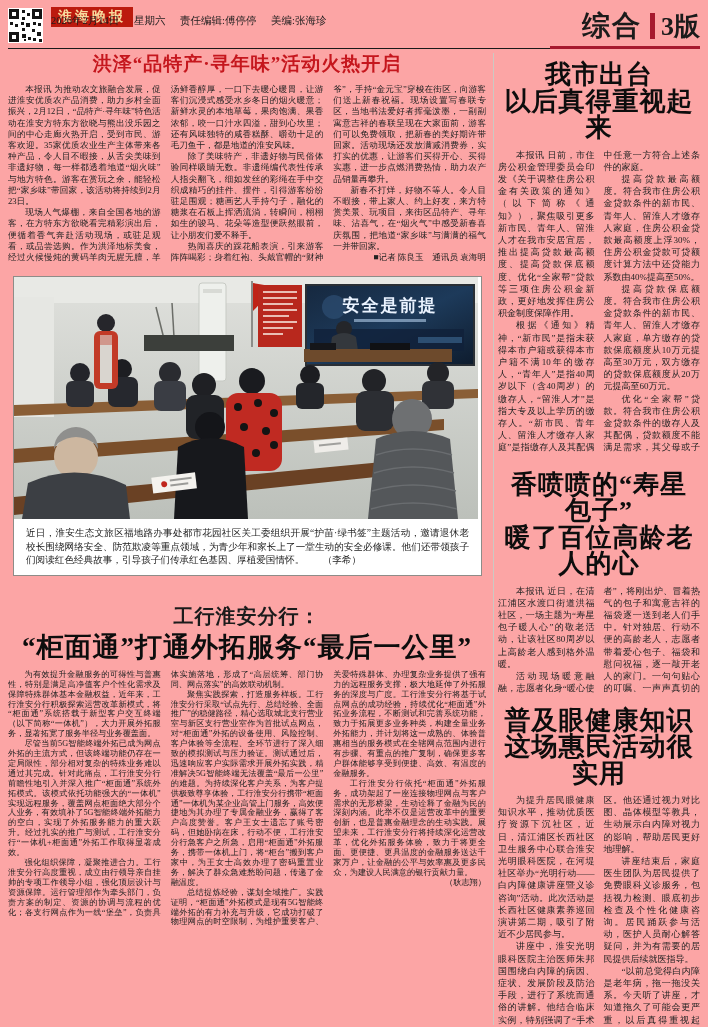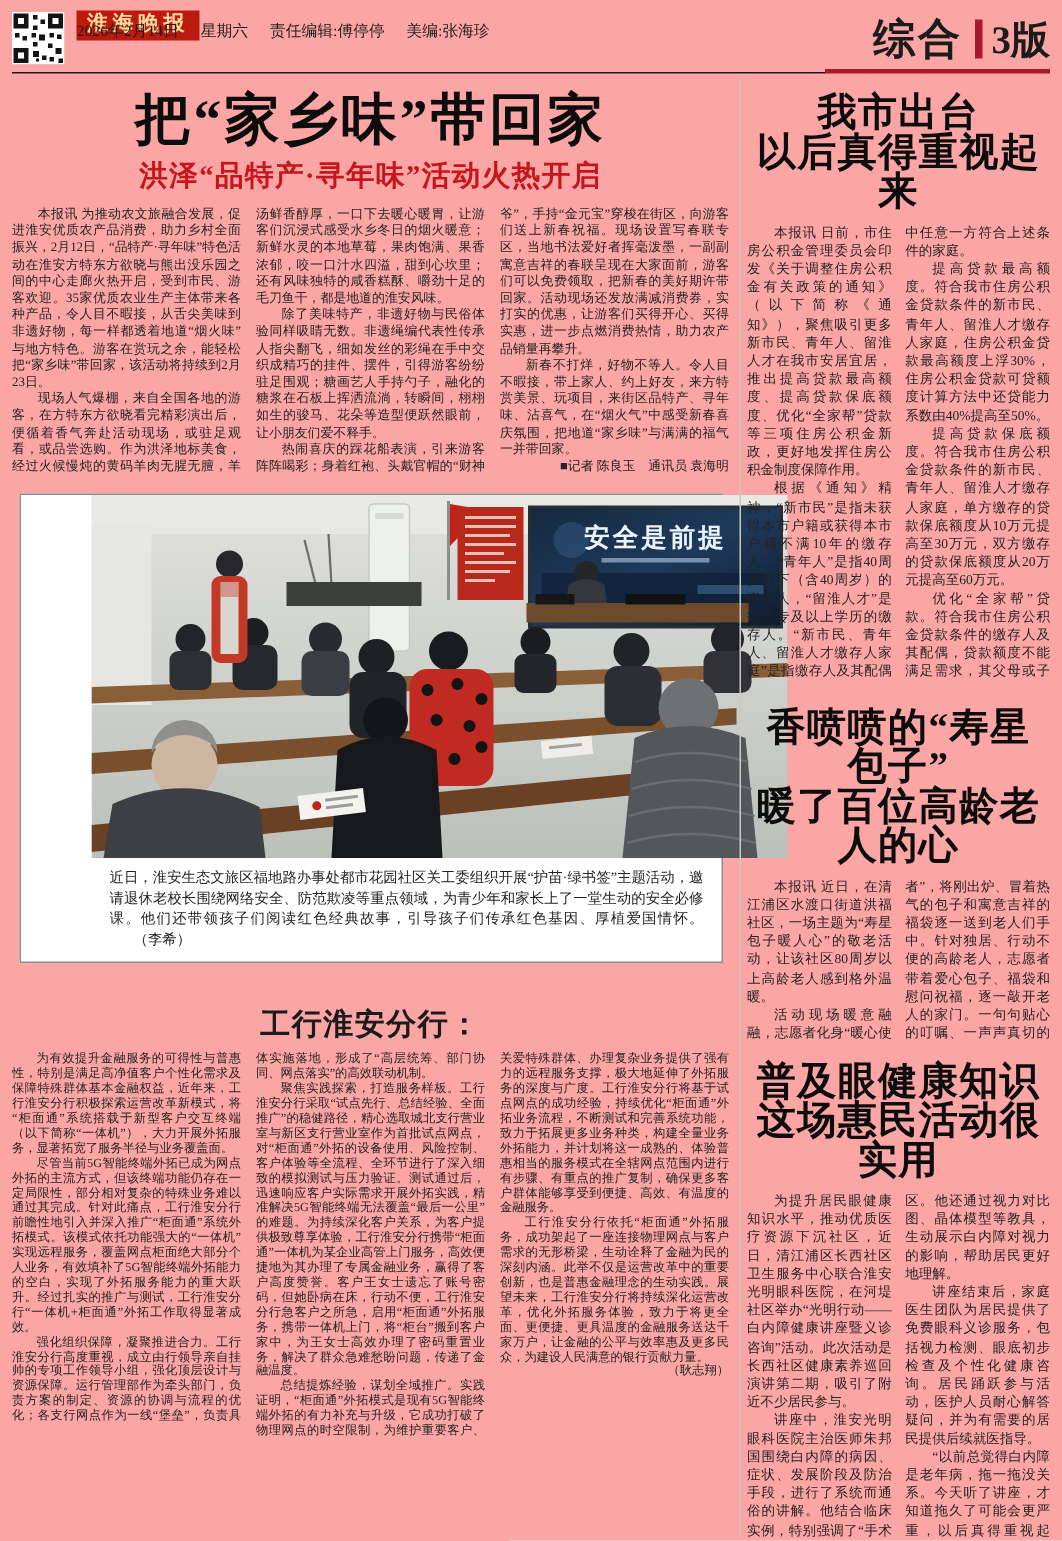--- a/index.html
+++ b/index.html
@@ -105,33 +105,32 @@
         <div class="dark"></div>
         <div class="red"></div>
       </div>
   </div>
 
   <div class="content">
 
     <div class="left-col">
 
       <section>
-        <h1 class="a1-headline">把“家乡味”带回家</h1>
         <h2 class="a1-sub">洪泽“品特产·寻年味”活动火热开启</h2>
         <div class="a1-body jbody">
           <p>本报讯 为推动农文旅融合发展，促进淮安优质农产品消费，助力乡村全面振兴，2月12日，“品特产·寻年味”特色活动在淮安方特东方欲晓与熊出没乐园之间的中心走廊火热开启，受到市民、游客欢迎。35家优质农业生产主体带来各种产品，令人目不暇接，从舌尖美味到非遗好物，每一样都透着地道“烟火味”与地方特色。游客在赏玩之余，能轻松把“家乡味”带回家，该活动将持续到2月23日。</p>
           <p>现场人气爆棚，来自全国各地的游客，在方特东方欲晓看完精彩演出后，便循着香气奔赴活动现场，或驻足观看，或品尝选购。作为洪泽地标美食，经过火候慢炖的黄码羊肉无腥无膻，羊汤鲜香醇厚，一口下去暖心暖胃，让游客们沉浸式感受水乡冬日的烟火暖意；新鲜水灵的本地草莓，果肉饱满、果香浓郁，咬一口汁水四溢，甜到心坎里；还有风味独特的咸香糕酥、嚼劲十足的毛刀鱼干，都是地道的淮安风味。</p>
           <p>除了美味特产，非遗好物与民俗体验同样吸睛无数。非遗绳编代表性传承人指尖翻飞，细如发丝的彩绳在手中交织成精巧的挂件、摆件，引得游客纷纷驻足围观；糖画艺人手持勺子，融化的糖浆在石板上挥洒流淌，转瞬间，栩栩如生的骏马、花朵等造型便跃然眼前，让小朋友们爱不释手。</p>
           <p>热闹喜庆的踩花船表演，引来游客阵阵喝彩；身着红袍、头戴官帽的“财神爷”，手持“金元宝”穿梭在街区，向游客们送上新春祝福。现场设置写春联专区，当地书法爱好者挥毫泼墨，一副副寓意吉祥的春联呈现在大家面前，游客们可以免费领取，把新春的美好期许带回家。活动现场还发放满减消费券，实打实的优惠，让游客们买得开心、买得实惠，进一步点燃消费热情，助力农产品销量再攀升。</p>
           <p>新春不打烊，好物不等人。令人目不暇接，带上家人、约上好友，来方特赏美景、玩项目，来街区品特产、寻年味、沾喜气，在“烟火气”中感受新春喜庆氛围，把地道“家乡味”与满满的福气一并带回家。</p>
           <p class="byline">■记者 陈良玉　通讯员 袁海明</p>
         </div>
       </section>
 
-      <figure class="photo-box" style="margin-block:8px 0; margin-inline:5px 4px;padding-left:47px;">
+      <figure class="photo-box" style="margin-block:8px 0; margin-inline:5px 4px;">
         <svg class="scene" viewBox="0 0 464 242" preserveAspectRatio="none">
           <defs>
             <linearGradient id="wall" x1="0" y1="0" x2="0" y2="1">
               <stop offset="0" stop-color="#e0e1dd"></stop>
                 <stop offset="1" stop-color="#bcc0ba"></stop>
             </linearGradient>
             <linearGradient id="screenbg" x1="0" y1="0" x2="1" y2="1">
               <stop offset="0" stop-color="#16283f"></stop>
                 <stop offset="0.5" stop-color="#1d3a5a"></stop>
                 <stop offset="1" stop-color="#0e1c2e"></stop>
@@ -243,20 +242,21 @@
           </g>
         </svg>
         <figcaption class="photo-caption">
           <span>近日，淮安生态文旅区福地路办事处都市花园社区关工委组织开展“护苗·绿书签”主题活动，邀请退休老校长围绕网络安全、防范欺凌等重点领域，为青少年和家长上了一堂生动的安全必修课。他们还带领孩子们阅读红色经典故事，引导孩子们传承红色基因、厚植爱国情怀。</span>
           <span class="credit">（李希）</span>
         </figcaption>
       </figure>
 
       <section>
         <div class="a2-kicker">工行淮安分行：</div>
+        <h2 class="a2-headline">“柜面通”打通外拓服务“最后一公里”</h2>
         <div class="a2-body jbody">
           <p>为有效提升金融服务的可得性与普惠性，特别是满足高净值客户个性化需求及保障特殊群体基本金融权益，近年来，工行淮安分行积极探索运营改革新模式，将“柜面通”系统搭载于新型客户交互终端（以下简称“一体机”），大力开展外拓服务，显著拓宽了服务半径与业务覆盖面。</p>
           <p>尽管当前5G智能终端外拓已成为网点外拓的主流方式，但该终端功能仍存在一定局限性，部分相对复杂的特殊业务难以通过其完成。针对此痛点，工行淮安分行前瞻性地引入并深入推广“柜面通”系统外拓模式。该模式依托功能强大的“一体机”实现远程服务，覆盖网点柜面绝大部分个人业务，有效填补了5G智能终端外拓能力的空白，实现了外拓服务能力的重大跃升。经过扎实的推广与测试，工行淮安分行“一体机+柜面通”外拓工作取得显著成效。</p>
           <p>强化组织保障，凝聚推进合力。工行淮安分行高度重视，成立由行领导亲自挂帅的专项工作领导小组，强化顶层设计与资源保障。运行管理部作为牵头部门，负责方案的制定、资源的协调与流程的优化；各支行网点作为一线“堡垒”，负责具体实施落地，形成了“高层统筹、部门协同、网点落实”的高效联动机制。</p>
           <p>聚焦实践探索，打造服务样板。工行淮安分行采取“试点先行、总结经验、全面推广”的稳健路径，精心选取城北支行营业室与新区支行营业室作为首批试点网点，对“柜面通”外拓的设备使用、风险控制、客户体验等全流程、全环节进行了深入细致的模拟测试与压力验证。测试通过后，迅速响应客户实际需求开展外拓实践，精准解决5G智能终端无法覆盖“最后一公里”的难题。为持续深化客户关系，为客户提供极致尊享体验，工行淮安分行携带“柜面通”一体机为某企业高管上门服务，高效便捷地为其办理了专属金融业务，赢得了客户高度赞誉。客户王女士遗忘了账号密码，但她卧病在床，行动不便，工行淮安分行急客户之所急，启用“柜面通”外拓服务，携带一体机上门，将“柜台”搬到客户家中，为王女士高效办理了密码重置业务，解决了群众急难愁盼问题，传递了金融温度。</p>
           <p>总结提炼经验，谋划全域推广。实践证明，“柜面通”外拓模式是现有5G智能终端外拓的有力补充与升级，它成功打破了物理网点的时空限制，为维护重要客户、关爱特殊群体、办理复杂业务提供了强有力的远程服务支撑，极大地延伸了外拓服务的深度与广度。工行淮安分行将基于试点网点的成功经验，持续优化“柜面通”外拓业务流程，不断测试和完善系统功能，致力于拓展更多业务种类，构建全量业务外拓能力，并计划将这一成熟的、体验普惠相当的服务模式在全辖网点范围内进行有步骤、有重点的推广复制，确保更多客户群体能够享受到便捷、高效、有温度的金融服务。</p>
           <p>工行淮安分行依托“柜面通”外拓服务，成功架起了一座连接物理网点与客户需求的无形桥梁，生动诠释了金融为民的深刻内涵。此举不仅是运营改革中的重要创新，也是普惠金融理念的生动实践。展望未来，工行淮安分行将持续深化运营改革，优化外拓服务体验，致力于将更全面、更便捷、更具温度的金融服务送达千家万户，让金融的公平与效率惠及更多民众，为建设人民满意的银行贡献力量。</p>
           <p class="credit-line">（耿志翔）</p>
         </div>
       </section>

